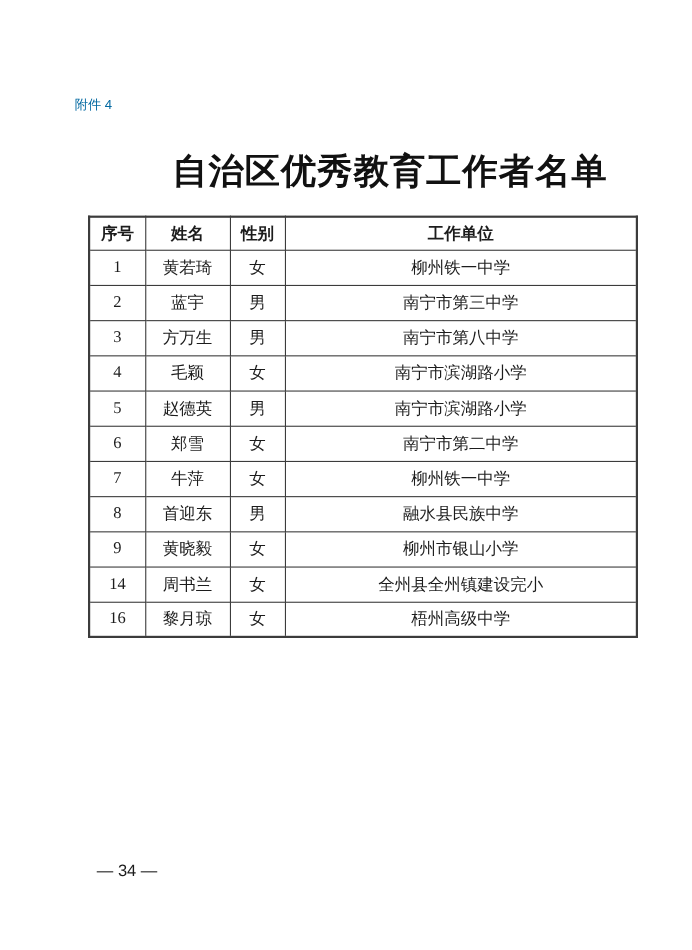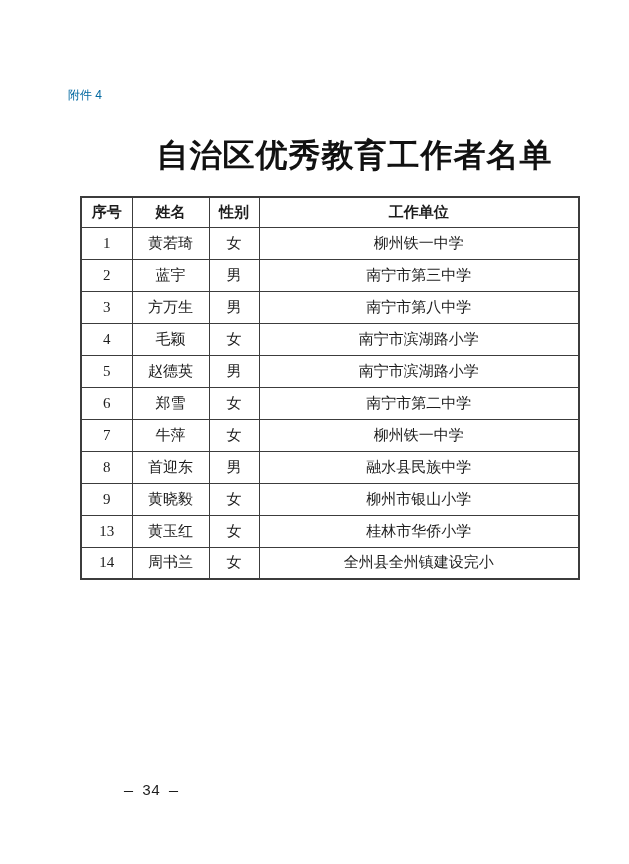--- a/index.html
+++ b/index.html
@@ -78,25 +78,24 @@
     color: #1c1c1c;
   }
   .col-no    { width: 51px; }
   .col-name  { width: 77px; }
   .col-sex   { width: 50px; }
   .col-unit  { width: 320px; }
   .page-footer {
     position: absolute;
     left: 88px;
     top: 783px;
-    font-family: Liberation Mono, monospace;
+    font-family: Liberation Sans, sans-serif;
     font-size: 15px;
     color: #1c1c1c;
     white-space: nowrap;
-    margin-left: 36px;
   }
 </style>
 </head>
 <body>
 
 <div class="attachment-label">附件 4</div>
 
 <div class="doc-title">自治区优秀教育工作者名单</div>
 
 <div class="table-wrap">
@@ -164,28 +163,28 @@
           <td>男</td>
           <td>融水县民族中学</td>
         </tr>
         <tr>
           <td>9</td>
           <td>黄晓毅</td>
           <td>女</td>
           <td>柳州市银山小学</td>
         </tr>
         <tr>
-          <td>13</td>
-          <td>黄玉红</td>
-          <td>女</td>
-          <td>桂林市华侨小学</td>
-        </tr>
-        <tr>
           <td>14</td>
           <td>周书兰</td>
           <td>女</td>
           <td>全州县全州镇建设完小</td>
+        </tr>
+        <tr>
+          <td>16</td>
+          <td>黎月琼</td>
+          <td>女</td>
+          <td>梧州高级中学</td>
         </tr>
       </tbody>
   </table>
 </div>
 
 <div class="page-footer">— 34 —</div>
 
 </body></html>

